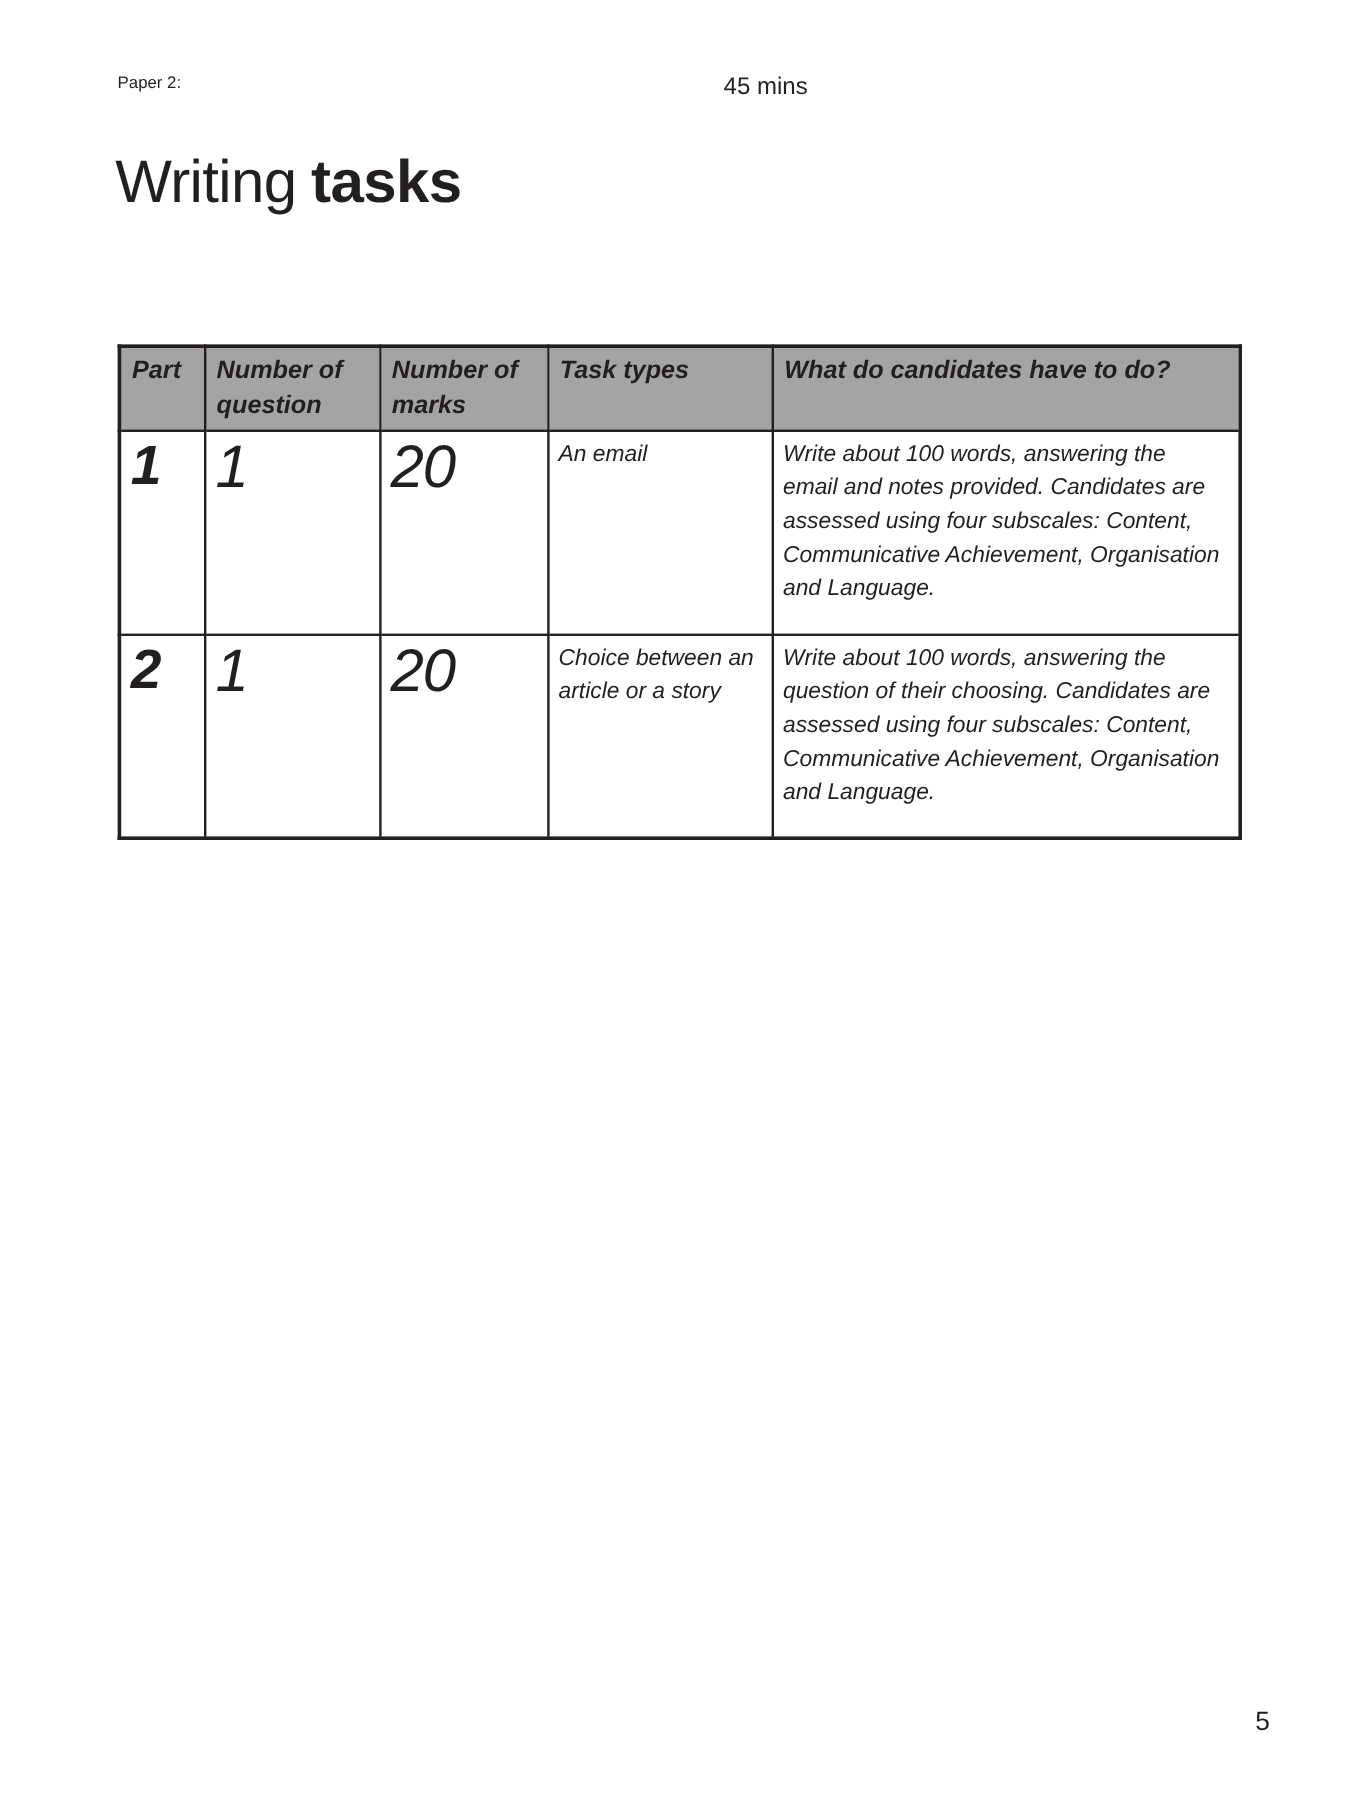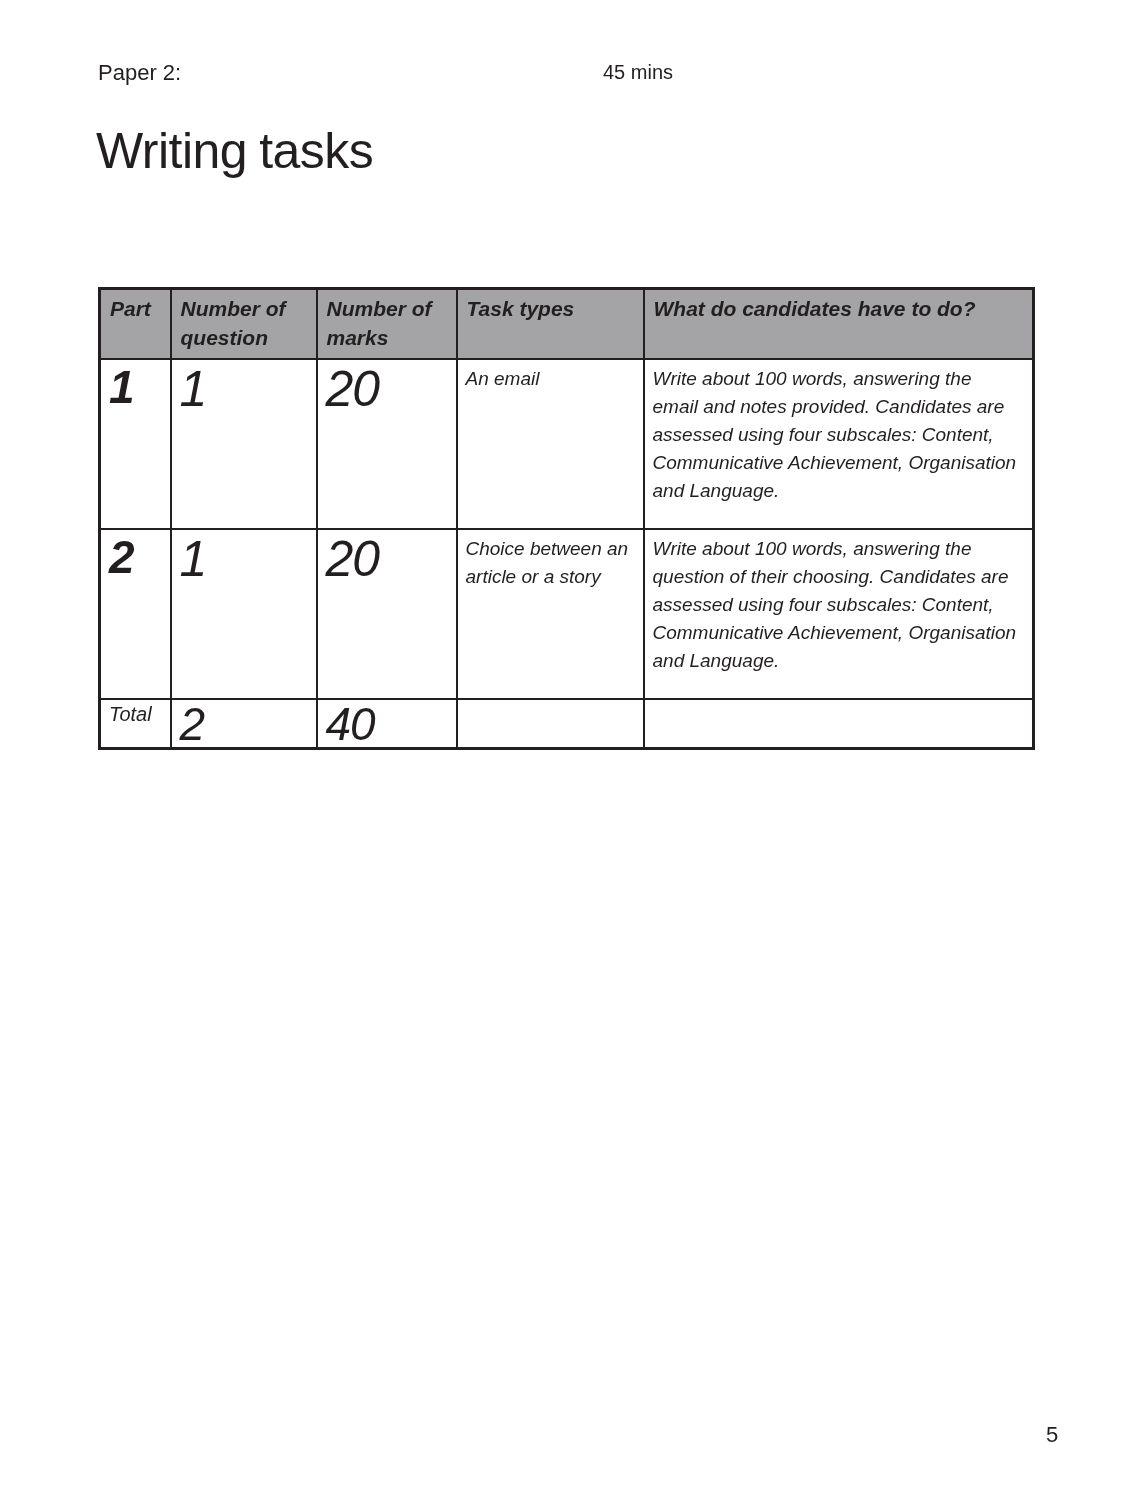--- a/index.html
+++ b/index.html
@@ -8,40 +8,40 @@
     width: 1131px;
     height: 1500px;
     position: relative;
     font-family: "Liberation Sans", sans-serif;
     color: #231f20;
   }
   .topline-left {
     position: absolute;
     left: 98px;
     top: 60px;
-    font-size: 22px;
+    font-size: 14px;
     line-height: 1.2;
   }
   .topline-right {
     position: absolute;
     left: 603px;
     top: 60px;
     font-size: 20px;
     line-height: 1.2;
   }
   .page-title {
     position: absolute;
     left: 96px;
     top: 124px;
     font-size: 50px;
     line-height: 1.1;
     letter-spacing: -0.5px;
   }
   .page-title .t-bold { font-weight: normal; }
-  .page-title .t-reg { font-weight: normal; margin-left: 12px; }
+  .page-title .t-reg { font-weight: bold; margin-left: 12px; }
 
   table.tasks {
     position: absolute;
     left: 98px;
     top: 287px;
     width: 934px;
     border-collapse: collapse;
     table-layout: fixed;
   }
   table.tasks td, table.tasks th {
@@ -128,23 +128,16 @@
     <td class="task-cell">An email</td>
     <td class="desc-cell">Write about 100 words, answering the email and notes provided. Candidates are assessed using four subscales: Content, Communicative Achievement, Organisation and Language.</td>
   </tr>
   <tr class="data-row">
     <td class="part-cell">2</td>
     <td class="bignum-cell">1</td>
     <td class="bignum-cell">20</td>
     <td class="task-cell">Choice between an article or a story</td>
     <td class="desc-cell">Write about 100 words, answering the question of their choosing. Candidates are assessed using four subscales: Content, Communicative Achievement, Organisation and Language.</td>
   </tr>
-  <tr class="total-row">
-    <td class="total-label-cell">Total</td>
-    <td class="total-num-cell">2</td>
-    <td class="total-num-cell">40</td>
-    <td class="task-cell"></td>
-    <td class="desc-cell"></td>
-  </tr>
 </tbody>
   </table>
 
 <div class="page-number">5</div>
 
 </body></html>

